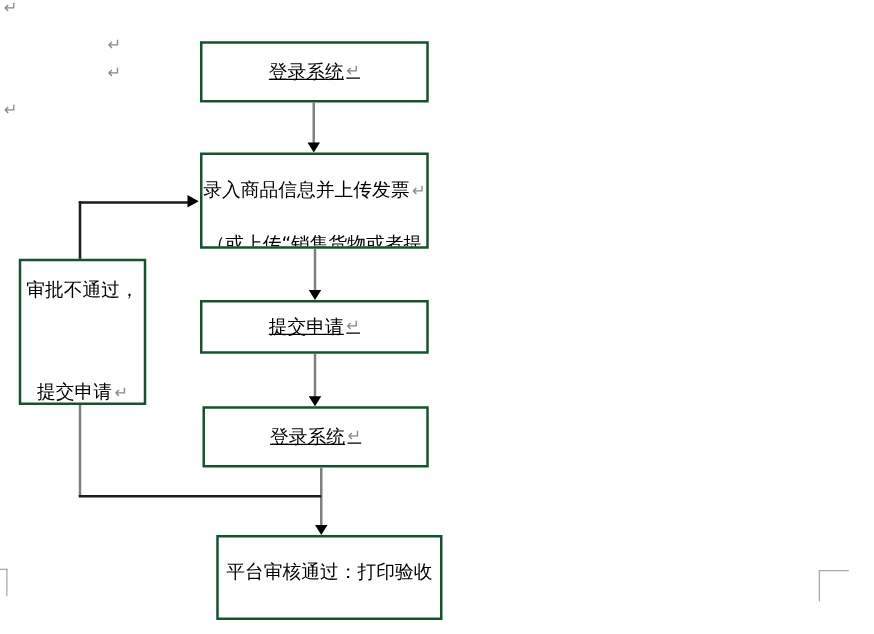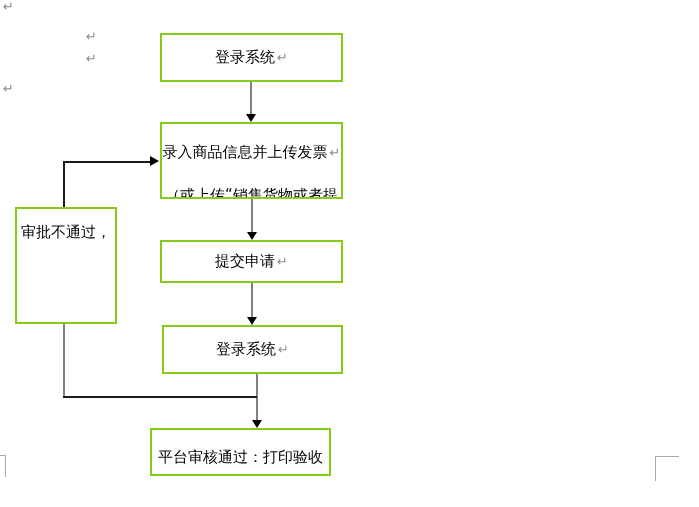--- a/index.html
+++ b/index.html
@@ -14,23 +14,24 @@
     background: #ffffff;
     overflow: hidden;
     font-family: "DejaVu Sans", "Liberation Sans", sans-serif;
     font-size: 15px;
     color: #000000;
   }
   
   .box {
     position: absolute;
     box-sizing: border-box;
-    border: 2px solid #84cc16;
+    border: 2px solid #14532d;
     background: #ffffff;
     overflow: hidden;
+    text-decoration: underline;
   }
   .box .bline {
     position: absolute;
     left: 0;
     width: 100%;
     height: 16px;
     line-height: 16px;
     text-align: center;
     white-space: nowrap;
   }
@@ -92,21 +93,21 @@
     position: absolute;
     width: 1px;
     background: #a8a8a8;
   }
 
   
   #b-login   { left: 160px; top: 33px;  width: 183px; height: 49px; }
   #b-upload  { left: 160px; top: 122px; width: 183px; height: 77px; }
   #b-submit  { left: 160px; top: 240px; width: 183px; height: 43px; }
   #b-approve { left: 162px; top: 325px; width: 181px; height: 49px; }
-  #b-final   { left: 150px; top: 428px; width: 181px; height: 48px; }
+  #b-final   { left: 173px; top: 428px; width: 181px; height: 68px; }
   #b-reject  { left: 15px;  top: 207px; width: 102px; height: 117px; }
 
   #b-upload .l1 { top: 20px; }
   #b-upload .l2 { top: 63px; }
   #b-final  .l1 { top: 19px; }
   #b-reject .l1 { top: 15px; }
   #b-reject .l2 { top: 55px; }
   #b-reject .l3 { top: 96px; }
 </style>
 </head>
@@ -150,20 +151,21 @@
 
   <div class="vline-gray" style="left:256px;top:374px;height:47px"></div>
   <div class="head-down" style="left:252px;top:420px"></div>
 
   <div class="box" id="b-final">
     <div class="bline l1"><span>平台审核通过：打印验收</span></div>
   </div>
 
   <div class="box" id="b-reject">
     <div class="bline l1"><span>审批不通过，</span></div>
+    <div class="bline l3"><span>提交申请</span><span class="pm">↵</span></div>
   </div>
 
   <div class="vline-dark" style="left:63px;top:161px;height:46px"></div>
   <div class="hline-dark" style="left:63px;top:161px;width:88px"></div>
   <div class="head-right" style="left:150px;top:156px"></div>
 
   <div class="vline-gray" style="left:63px;top:324px;height:73px"></div>
   <div class="hline-dark" style="left:63px;top:396px;width:194px"></div>
 
   <div class="corner-h" style="left:0px;top:455px;width:6px"></div>

